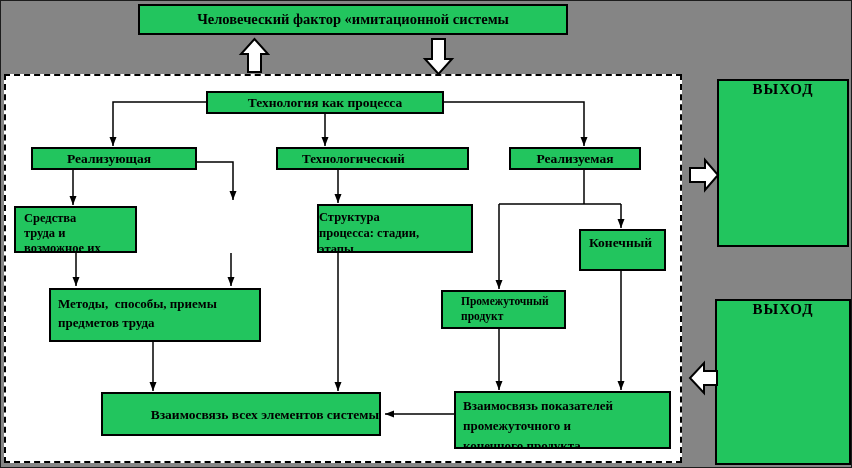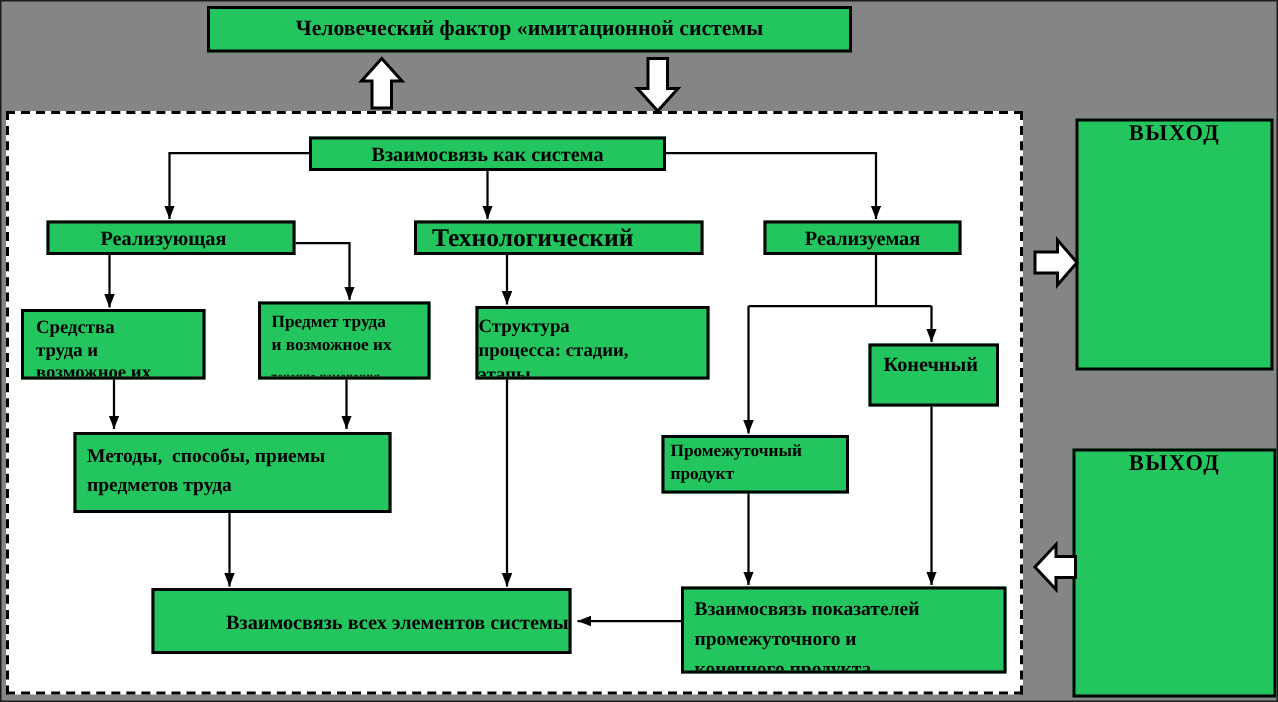--- a/index.html
+++ b/index.html
@@ -26,29 +26,29 @@
   .ln { white-space: pre; }
 
   .title-box { left:137px; top:3px; width:430px; height:31px;
                font-size:14.5px; text-align:center; line-height:26px; }
 
   .dashed-panel { position:absolute; left:3px; top:73px; width:678px; height:389px;
                   background:#fff; border:2px dashed #000; }
 
   .root          { left:205px; top:90px;  width:238px; height:23px; font-size:13.5px; text-align:center; line-height:19px; }
   .realizing     { left:30px;  top:146px; width:166px; height:23px; font-size:13.5px; padding-left:34px; line-height:19px; }
-  .technological { left:275px; top:146px; width:193px; height:23px; font-size:17px; padding-left:10px; line-height:19px; }
+  .technological { left:275px; top:146px; width:193px; height:23px; font-size:13px; padding-left:24px; line-height:19px; }
   .realized      { left:508px; top:146px; width:132px; height:23px; font-size:13.5px; text-align:center; line-height:19px; }
 
   .means        { left:13px;  top:205px; width:123px; height:47px; font-size:12.5px; padding:3px 0 0 8px;  line-height:15px; }
   .subject      { left:171px; top:200px; width:115px; height:52px; font-size:11.5px; padding:5px 0 0 7px;  line-height:15px; }
   .subject .tiny{ font-size:7.5px; letter-spacing:0.5px; margin-top:5px; }
   .structure    { left:316px; top:203px; width:156px; height:49px; font-size:12.5px; padding-top:3px; line-height:16px; }
   .final        { left:578px; top:228px; width:87px;  height:42px; font-size:13.5px; padding:3px 12px 0 8px; line-height:17px; overflow-wrap:anywhere; word-break:break-all; }
-  .intermediate { left:440px; top:289px; width:125px; height:39px; font-size:11.5px; padding:2px 0 0 4px;  line-height:15px; }
+  .intermediate { left:440px; top:289px; width:125px; height:39px; font-size:11.5px; padding:2px 0 0 18px;  line-height:15px; }
   .methods      { left:48px;  top:287px; width:212px; height:54px; font-size:13px;  padding:4px 0 0 7px;  line-height:19px; }
   .all-elements { left:100px; top:391px; width:280px; height:44px; font-size:13.5px; text-align:right; line-height:42px; }
   .indicators   { left:453px; top:390px; width:217px; height:58px; font-size:13px;  padding:3px 0 0 7px;  line-height:20px; }
 
   .io-box { display:flex; align-items:flex-start; justify-content:center;
             font-size:15px; letter-spacing:1px; }
   .output { left:716px; top:78px;  width:132px; height:168px; }
   .input  { left:714px; top:298px; width:136px; height:166px; }
 
   svg.overlay { position:absolute; left:0; top:0; width:852px; height:468px; pointer-events:none; }
@@ -58,44 +58,39 @@
 
 <div id="canvas">
 
   <div class="box title-box">
     <span>Человеческий фактор  «имитационной системы</span>
   </div>
 
   <div class="dashed-panel"></div>
 
   <div class="box root">
-    <span>Взаимосвязь как система</span>
+    <span>Технология как процесса</span>
   </div>
 
   <div class="box realizing">
     <span>Реализующая</span>
   </div>
   <div class="box technological">
     <span>Технологический</span>
   </div>
   <div class="box realized">
     <span>Реализуемая</span>
   </div>
 
   <div class="box means">
     <div class="ln">Средства</div>
     <div class="ln">труда и</div>
     <div class="ln">возможное их</div>
   </div>
 
-  <div class="box subject">
-    <div class="ln">Предмет труда</div>
-    <div class="ln">и возможное их</div>
-    <div class="ln tiny">течение изменения</div>
-  </div>
 
   <div class="box structure">
     <div class="ln">Структура</div>
     <div class="ln">процесса: стадии,</div>
     <div class="ln">этапы</div>
   </div>
 
   <div class="box final">
     <span>Конечный</span>
   </div>

